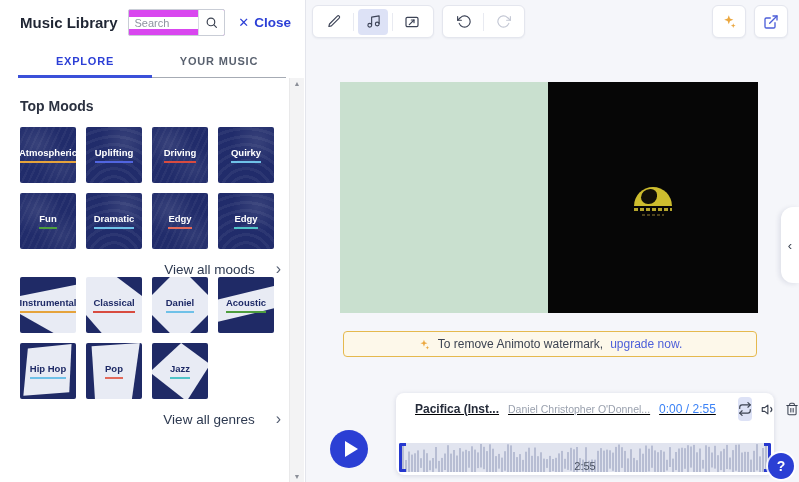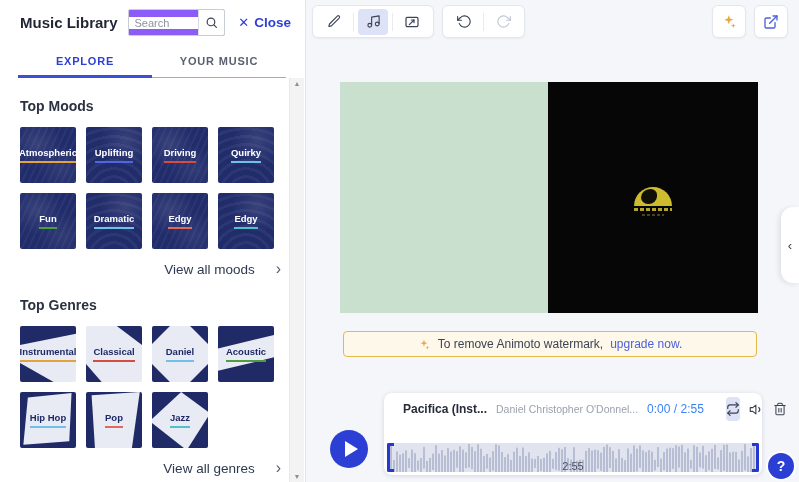--- a/index.html
+++ b/index.html
@@ -3,21 +3,21 @@
 <meta charset="utf-8">
 <style>
   * { margin:0; padding:0; box-sizing:border-box; }
   html,body { width:799px; height:482px; overflow:hidden; font-family:"Liberation Sans", sans-serif; background:#fff; }
   .app { display:flex; width:799px; height:482px; }
 
   
   .left-panel { position:relative; width:306px; height:482px; background:#fff; border-right:1px solid #e3e5ec; flex:none; }
   .lp-header { display:flex; align-items:center; padding:9px 14px 8px 20px; gap:10px; }
   .lp-title { font-size:15px; font-weight:bold; color:#1f2533; white-space:nowrap; }
-  .search-box { display:flex; align-items:center; width:97px; height:27px; border:1px solid #c9cdd6; background:#8b5cf6; border-radius:2px; overflow:hidden; }
+  .search-box { display:flex; align-items:center; width:97px; height:27px; border:1px solid #c9cdd6; background:#d946ef; border-radius:2px; overflow:hidden; }
   .search-box input { flex:1; min-width:0; border:none; outline:none; font-size:11px; color:#3c4352; padding:0 6px; font-family:"Liberation Sans", sans-serif; }
   .search-box input::placeholder { color:#8d93a0; }
   .search-btn { width:26px; height:100%; display:flex; align-items:center; justify-content:center; border-left:1px solid #d9dce3; background:#fff; cursor:pointer; }
   .close-btn { margin-left:auto; display:flex; align-items:center; gap:5px; color:#2c3fd6; font-size:13.5px; font-weight:bold; cursor:pointer; }
   .close-x { font-size:13px; font-weight:normal; }
   .tabs { display:flex; margin:2px 19px 0 18px; }
   .tab { flex:1; text-align:center; font-size:11px; font-weight:bold; letter-spacing:.8px; padding:9px 0 8px; cursor:pointer; }
   .tab.active { color:#2c3fd6; border-bottom:3px solid #3b50d9; }
   .tab.inactive { color:#59616f; border-bottom:1px solid #a6abb4; padding-bottom:0; }
   .lp-scroll { padding:0 24px 0 20px; }
@@ -76,21 +76,21 @@
   .logo-blob { position:absolute; left:7px; top:2px; width:16px; height:15px; background:#111007; border-radius:60% 40% 55% 45%; }
   .logo-text1 { margin-top:2px; width:38px; height:3px; background:repeating-linear-gradient(90deg,#b3a42c 0 4px, transparent 4px 6px); }
   .logo-text2 { margin-top:3px; width:22px; height:2px; background:repeating-linear-gradient(90deg,#4d421c 0 3px, transparent 3px 5px); }
 
   .banner { position:absolute; left:37px; top:331px; width:414px; height:26px; background:#fdf8ea; border:1px solid #e5b94e; border-radius:4px; display:flex; align-items:center; justify-content:center; gap:7px; font-size:12px; color:#3c4352; }
   .banner a { color:#4d5fd9; text-decoration:none; cursor:pointer; }
 
   .big-play { position:absolute; left:24px; top:430px; width:38px; height:38px; border-radius:50%; background:#2b3fd4; display:flex; align-items:center; justify-content:center; cursor:pointer; }
   .big-play .tri { width:0; height:0; border-left:13px solid #fff; border-top:8px solid transparent; border-bottom:8px solid transparent; margin-left:4px; }
 
-  .track-card { position:absolute; left:78px; top:393px; width:378px; height:82px; background:#fff; border-radius:8px; box-shadow:0 1px 5px rgba(20,30,80,.14); }
+  .track-card { position:absolute; left:90px; top:393px; width:378px; height:82px; background:#fff; border-radius:8px; box-shadow:0 1px 5px rgba(20,30,80,.14);text-decoration:underline; }
   .track-info { display:flex; align-items:center; height:32px; padding:0 10px 0 10px; gap:9px; }
   .t-title { font-size:12px; font-weight:bold; color:#262c3a; white-space:nowrap; }
   .t-artist { font-size:10.5px; color:#9aa1ae; white-space:nowrap; }
   .t-time { font-size:12px; color:#3b82f6; margin-left:auto; white-space:nowrap; }
   .t-sep { width:1px; height:18px; background:#e5e7ee; margin:0 2px; }
   .t-icon { display:flex; align-items:center; justify-content:center; width:26px; height:24px; border-radius:4px; cursor:pointer; }
   .t-icon.selected { background:#dde2f6; }
   .waveform { position:absolute; left:3px; right:3px; top:34px; bottom:3px; background:#e1e4ef; border-radius:2px; overflow:hidden; cursor:pointer;margin-top:16px; }
   .wf-label { position:absolute; left:0; right:0; bottom:0; text-align:center; font-size:11px; color:#4a5262; }
   .trim { position:absolute; top:0; bottom:0; width:7px; z-index:3; cursor:ew-resize; }
@@ -156,21 +156,20 @@
           </div>
         <div class="tile mood">
             <span class="tile-label" style="border-bottom-color: rgb(79, 195, 200);">Edgy</span>
           </div>
       </div>
       <div class="view-all">
         <span>View all moods</span>
         <span class="chev">›</span>
       </div>
 
-      <div class="section-h">Top Genres</div>
       <div class="tile-grid">
         <div class="tile genre g1">
             <span class="tile-label" style="border-bottom-color: rgb(229, 163, 60);">Instrumental</span>
           </div>
         <div class="tile genre g3">
             <span class="tile-label" style="border-bottom-color: rgb(216, 75, 64);">Classical</span>
           </div>
         <div class="tile genre g4">
             <span class="tile-label" style="border-bottom-color: rgb(111, 193, 232);">Daniel</span>
           </div>

